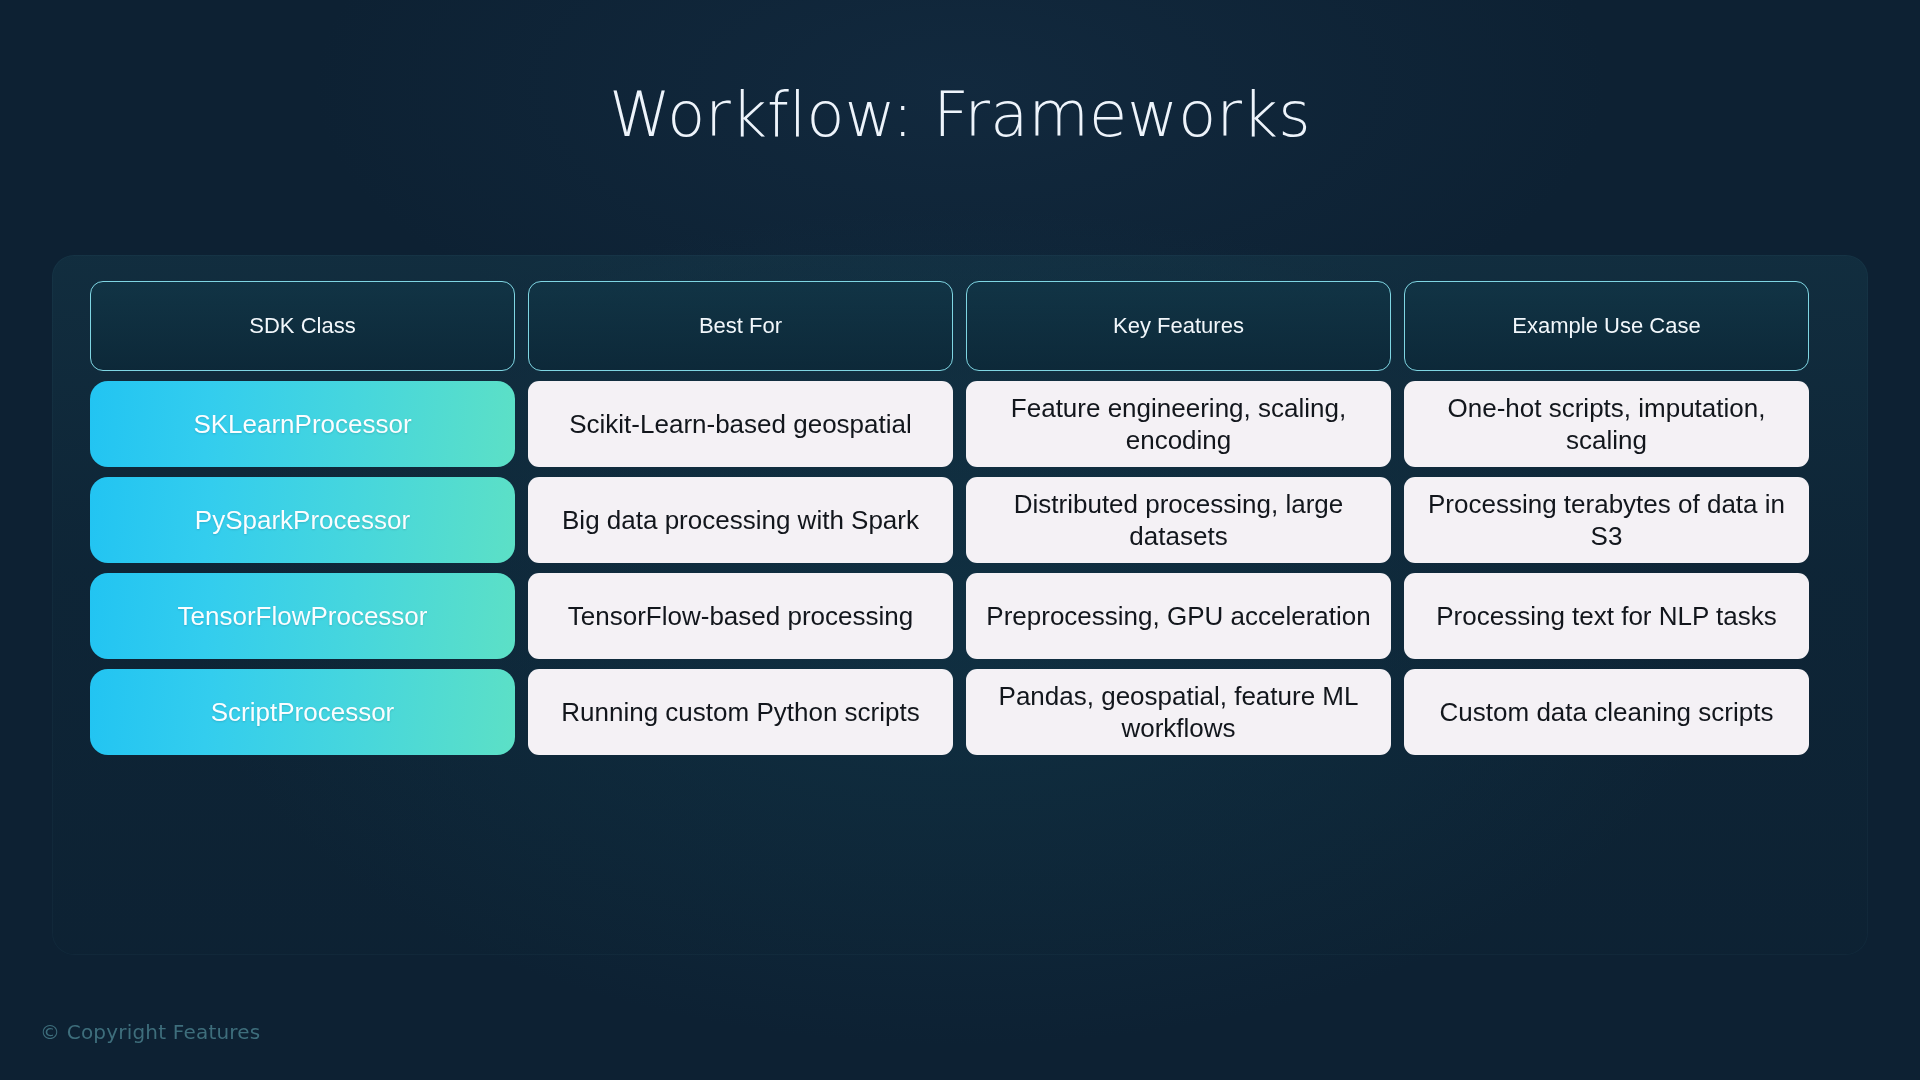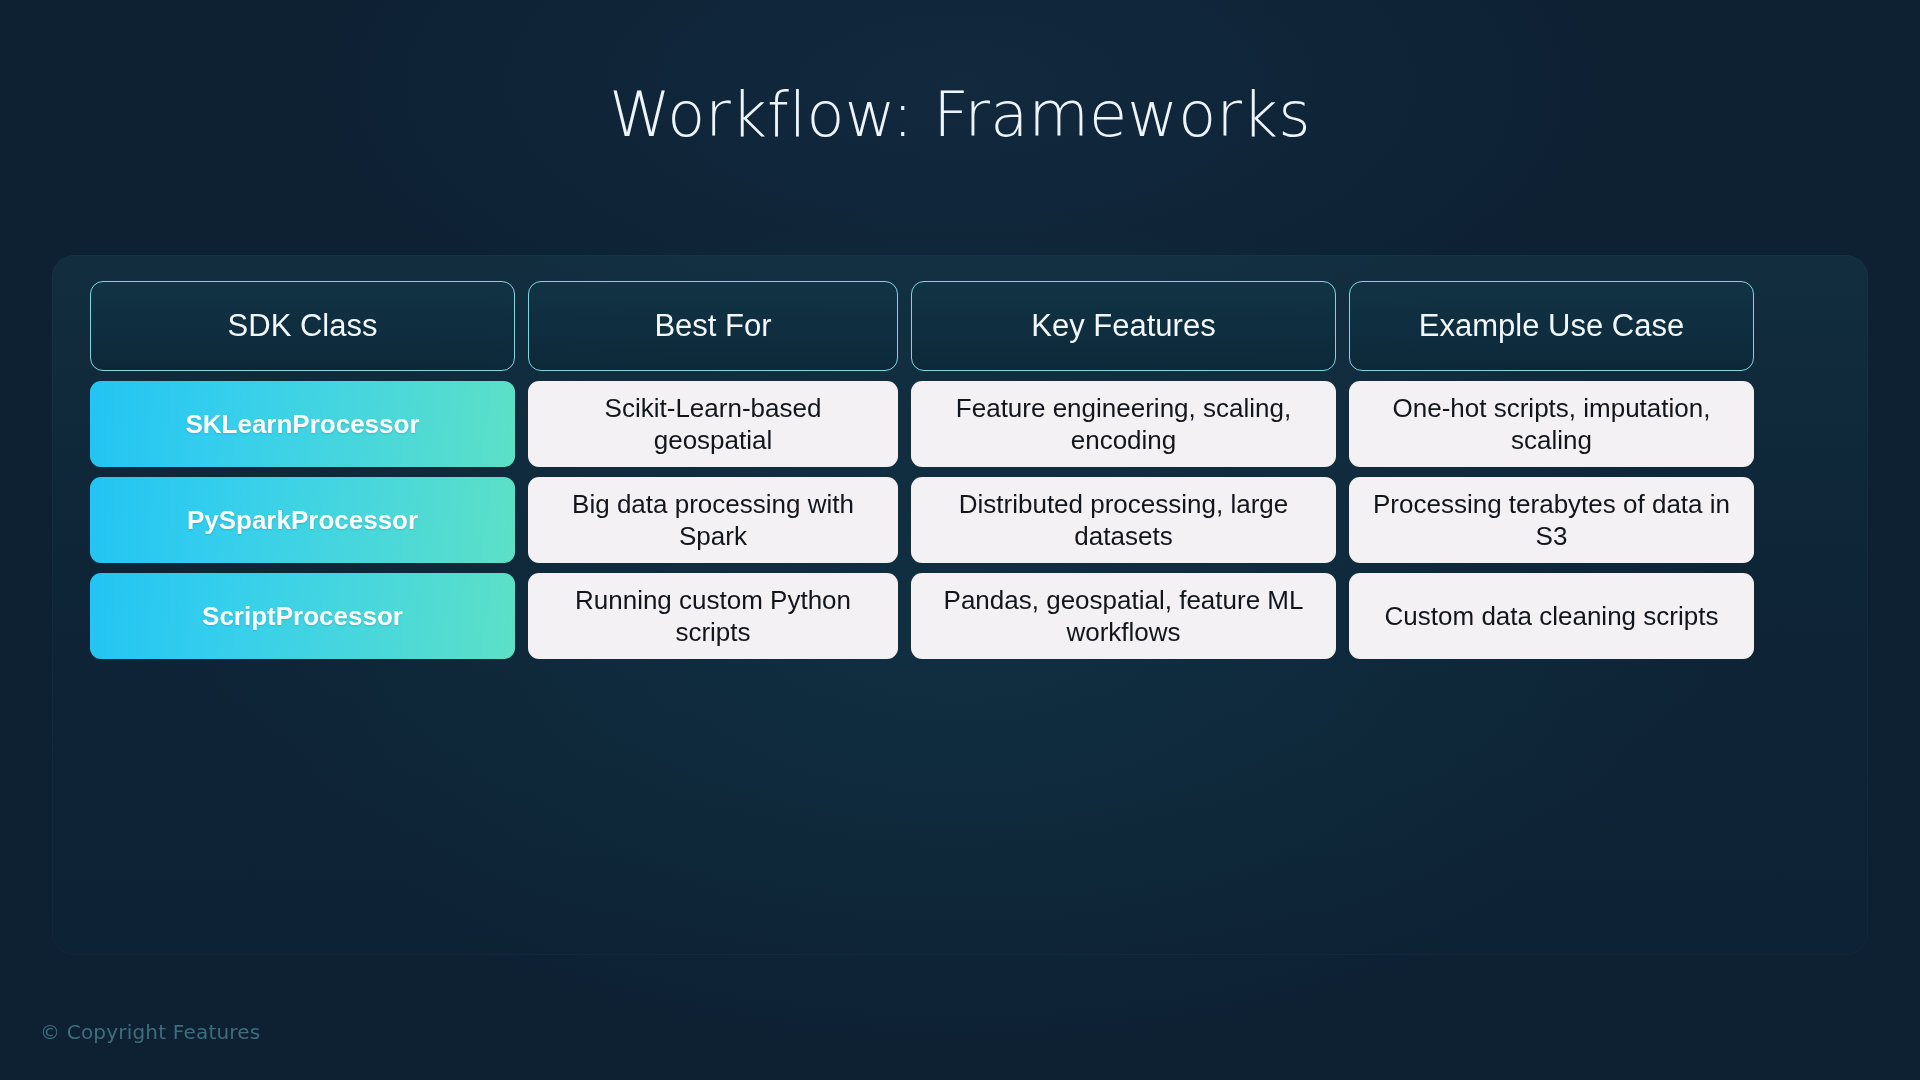--- a/index.html
+++ b/index.html
@@ -76,45 +76,45 @@
   .cell {
     display: flex;
     align-items: center;
     justify-content: center;
     text-align: center;
     border-radius: 12px;
   }
 
   
   .col-0 { width: 425px; }
-  .col-1 { width: 370px; }
+  .col-1 { width: 425px; }
   .col-2 { width: 425px; }
   .col-3 { width: 405px; }
 
   
   .row-head .cell {
     height: 90px;
     border: 1px solid #7fd6e3;
     background: linear-gradient(180deg, rgba(17,53,70,0.85) 0%, rgba(12,40,56,0.85) 100%);
     color: #f2f7fb;
-    font-size: 31px;
+    font-size: 22px;
     font-weight: 400;
     border-radius: 13px;
   }
 
   
   .row-body { margin-top: 0; }
 
   .cell-grad {
     height: 86px;
     background: linear-gradient(95deg, #22c4f2 0%, #33cdee 28%, #46d6dd 62%, #5ce0c6 100%);
     color: #fbfdff;
     font-size: 26px;
-    font-weight: 700;
-    border-radius: 11px;
+    font-weight: 400;
+    border-radius: 18px;
     text-shadow: 0 1px 2px rgba(10,60,80,0.18);
   }
 
   .cell-light {
     height: 86px;
     background: #f4f1f5;
     color: #12161c;
     font-size: 26px;
     font-weight: 400;
     line-height: 1.24;
@@ -160,20 +160,26 @@
     </div>
 
     <div class="row row-body">
       <div class="cell cell-grad col-0">PySparkProcessor</div>
       <div class="cell cell-light col-1">Big data processing with Spark</div>
       <div class="cell cell-light col-2">Distributed processing, large datasets</div>
       <div class="cell cell-light col-3">Processing terabytes of data in S3</div>
     </div>
 
 
+    <div class="row row-body">
+      <div class="cell cell-grad col-0">TensorFlowProcessor</div>
+      <div class="cell cell-light col-1">TensorFlow-based processing</div>
+      <div class="cell cell-light col-2">Preprocessing, GPU acceleration</div>
+      <div class="cell cell-light col-3">Processing text for NLP tasks</div>
+    </div>
 
     <div class="row row-body">
       <div class="cell cell-grad col-0">ScriptProcessor</div>
       <div class="cell cell-light col-1">Running custom Python scripts</div>
       <div class="cell cell-light col-2">Pandas, geospatial, feature ML workflows</div>
       <div class="cell cell-light col-3">Custom data cleaning scripts</div>
     </div>
 
   </div>
 

